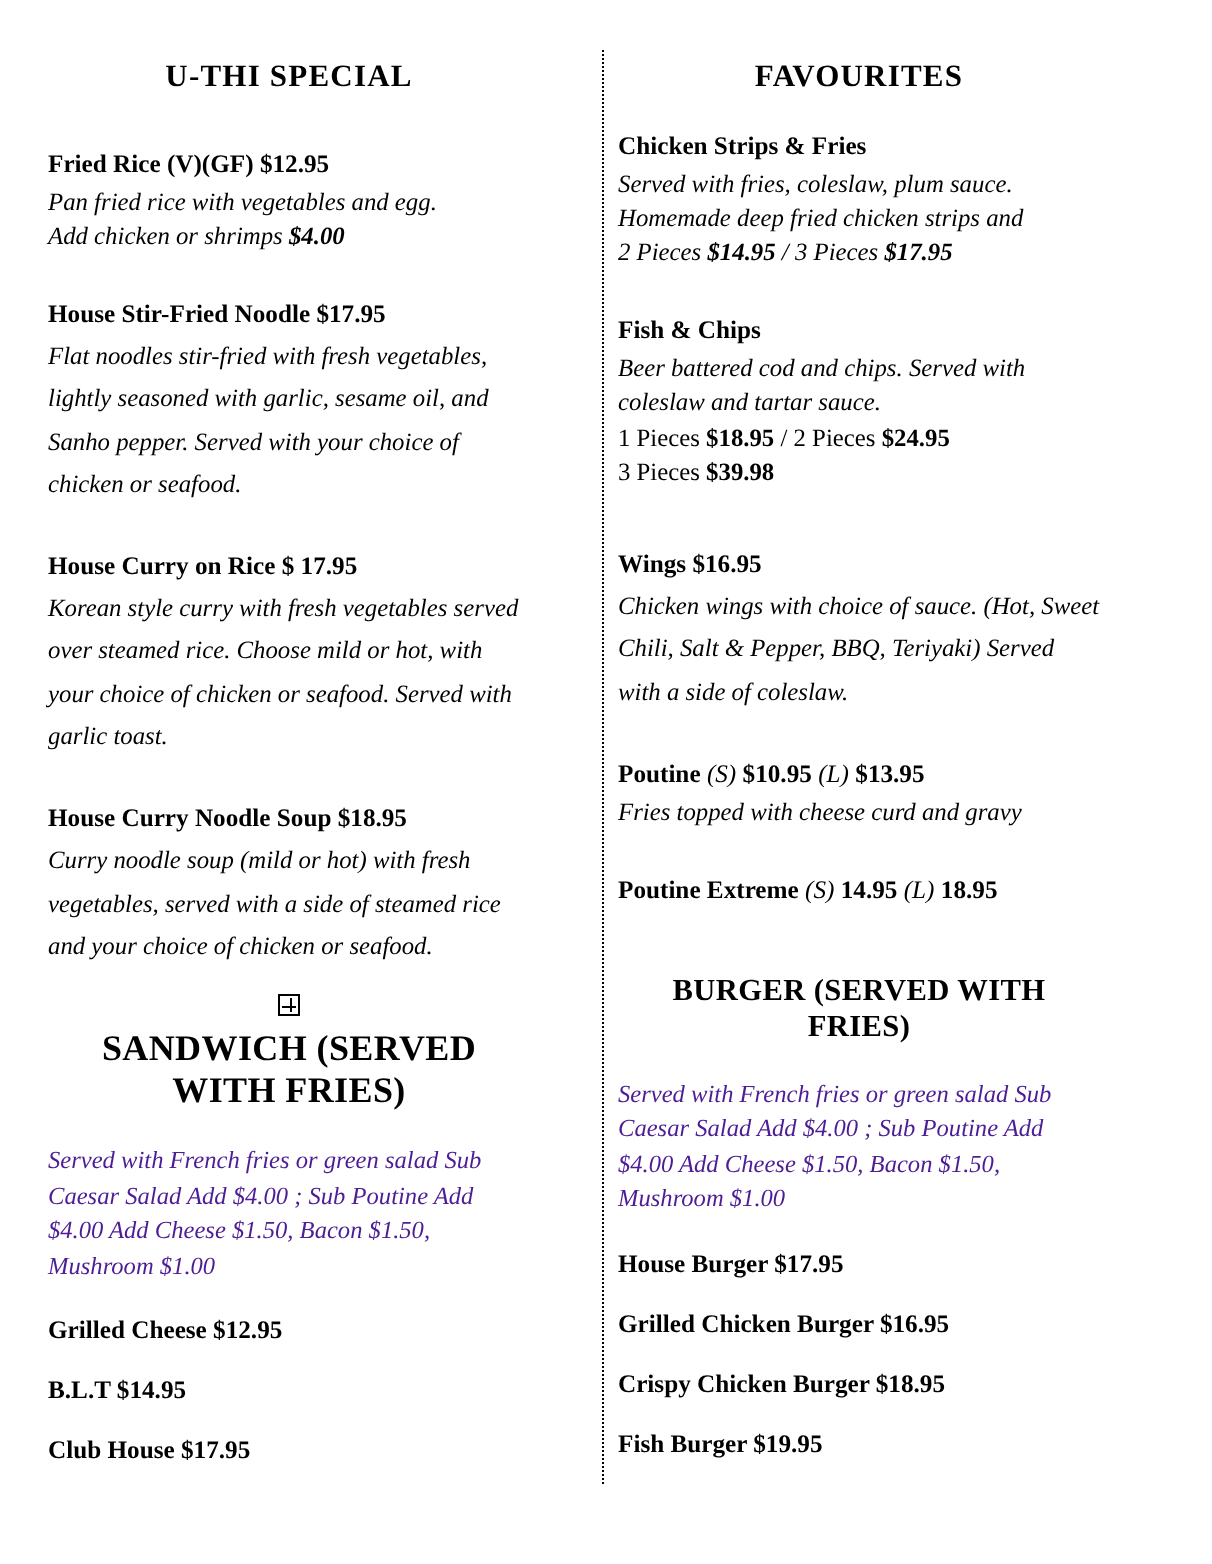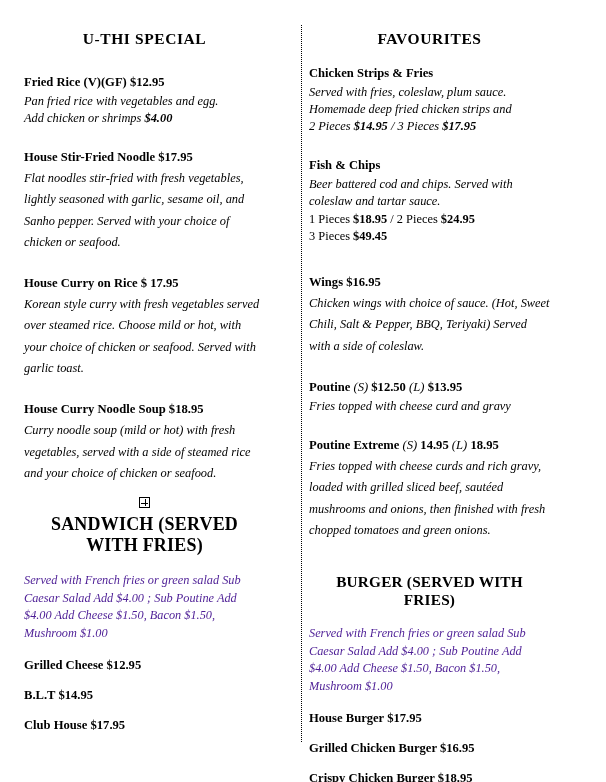--- a/index.html
+++ b/index.html
@@ -209,42 +209,41 @@
       <div class="desc">Homemade deep fried chicken strips and</div>
       <div class="price-line italic"><span>2 Pieces </span><span class="bold">$14.95</span><span> / </span><span>3 Pieces </span><span class="bold">$17.95</span></div>
     </div>
 
     <div class="spacer-sm"></div>
 
     <div class="item">
       <div class="item-name">Fish &amp; Chips</div>
       <div class="desc">Beer battered cod and chips. Served with coleslaw and tartar sauce.</div>
       <div class="price-line"><span>1 Pieces </span><span class="bold">$18.95</span><span> / </span><span>2 Pieces </span><span class="bold">$24.95</span></div>
-      <div class="price-line"><span>3 Pieces </span><span class="bold">$49.45</span></div>
+      <div class="price-line"><span>3 Pieces </span><span class="bold">$39.98</span></div>
     </div>
 
     <div class="spacer-md"></div>
 
     <div class="item">
       <div class="item-name">Wings $16.95</div>
       <div class="desc loose">Chicken wings with choice of sauce. (Hot, Sweet Chili, Salt &amp; Pepper, BBQ, Teriyaki) Served with a side of coleslaw.</div>
     </div>
 
     <div class="spacer-sm"></div>
 
     <div class="item">
-      <div class="item-name"><span>Poutine</span> <span class="light">(S)</span> <span>$12.50</span> <span class="light">(L)</span> <span>$13.95</span></div>
+      <div class="item-name"><span>Poutine</span> <span class="light">(S)</span> <span>$10.95</span> <span class="light">(L)</span> <span>$13.95</span></div>
       <div class="desc">Fries topped with cheese curd and gravy</div>
     </div>
 
     <div class="spacer-sm"></div>
 
     <div class="item">
       <div class="item-name"><span>Poutine Extreme</span> <span class="light">(S)</span> <span>14.95</span> <span class="light">(L)</span> <span>18.95</span></div>
-      <div class="desc loose">Fries topped with cheese curds and rich gravy, loaded with grilled sliced beef, sautéed mushrooms and onions, then finished with fresh chopped tomatoes and green onions.</div>
     </div>
 
     <div class="section-title burger">BURGER (SERVED WITH FRIES)</div>
 
     <div class="note">Served with French fries or green salad Sub Caesar Salad Add $4.00 ; Sub Poutine Add $4.00 Add Cheese $1.50, Bacon $1.50, Mushroom $1.00</div>
 
     <div class="simple-row">House Burger $17.95</div>
     <div class="simple-row">Grilled Chicken Burger $16.95</div>
     <div class="simple-row">Crispy Chicken Burger $18.95</div>
     <div class="simple-row">Fish Burger $19.95</div>

